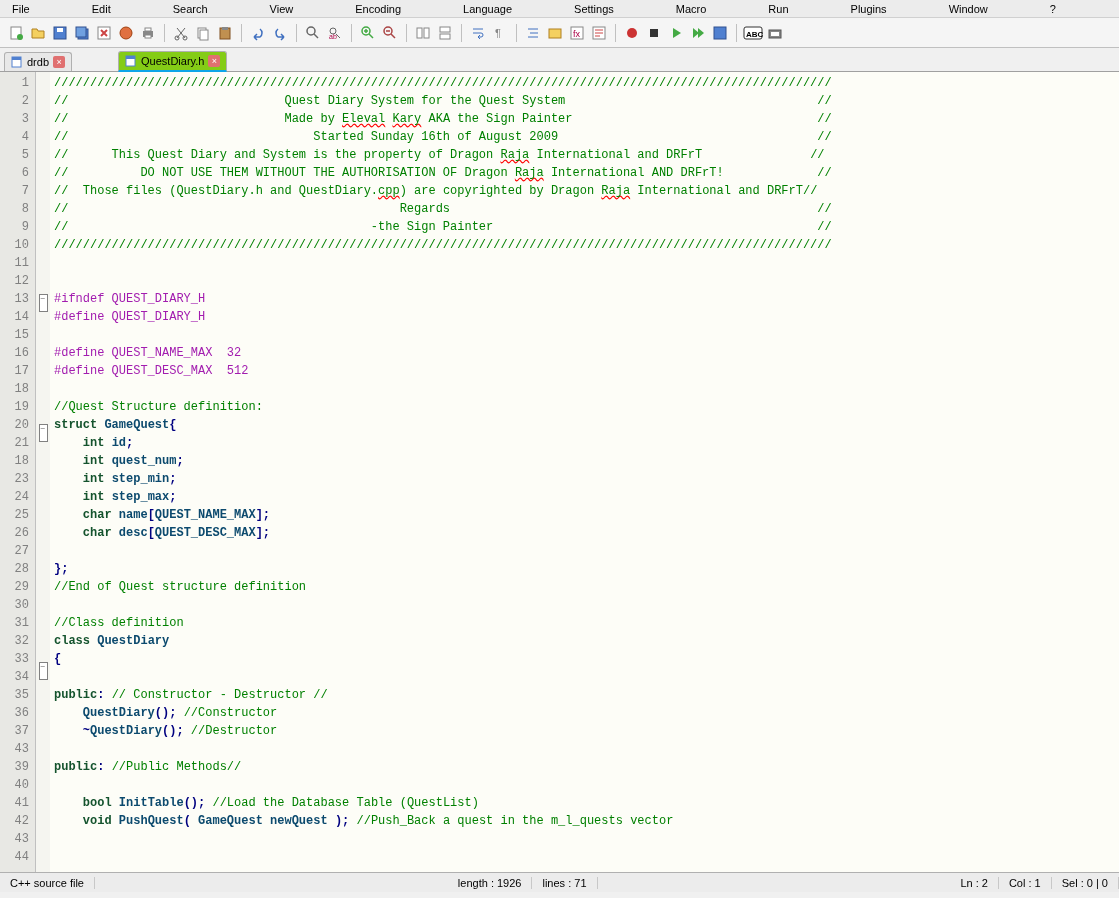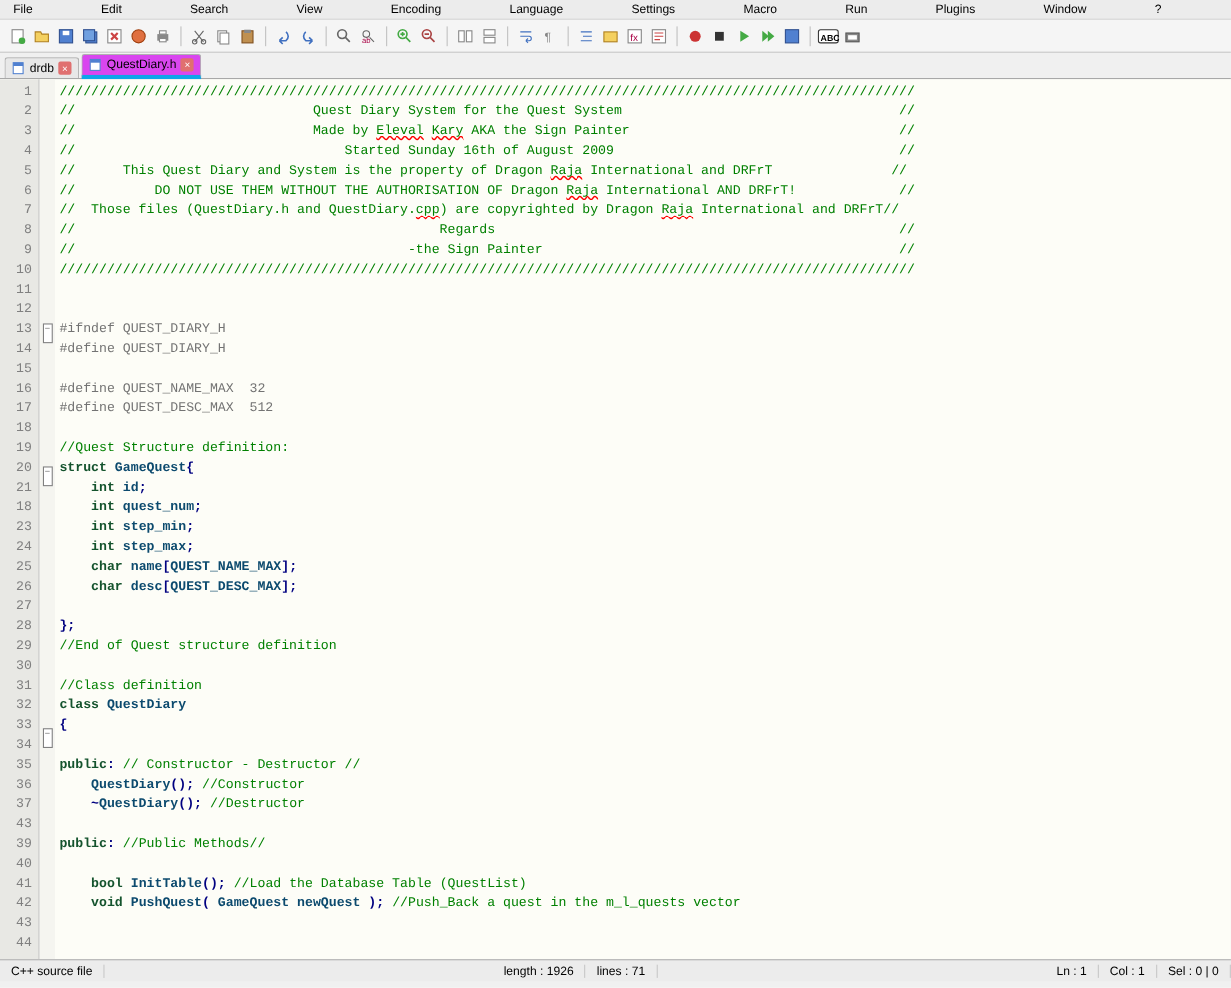--- a/index.html
+++ b/index.html
@@ -63,23 +63,24 @@
   border: 1px solid #b0b0b0;
   border-bottom: none;
   margin-right: 2px;
   border-radius: 3px 3px 0 0;
   font-size: 11px;
   cursor: pointer;
   gap: 4px;
   justify-content: flex-end;
 }
 .tab.active {
-  background: #d946ef;
-  border-bottom: 4px solid #0ea5e9;
+  background: #84cc16;
+  border-bottom: 2px solid #0ea5e9;
   margin-bottom: -1px;
+  margin-left: 44px;
 }
 .tab-icon {
   width: 12px; height: 12px;
   display: inline-block;
 }
 .tab-close {
   width: 12px; height: 12px;
   background: #e07070;
   color: white;
   font-size: 9px;
@@ -129,21 +130,21 @@
 .code {
   font-family: 'Courier New', monospace;
   font-size: 12px;
   line-height: 18px;
   padding: 2px 4px;
   white-space: pre;
   flex: 1;
 }
 .c-comment { color: #008000; }
 .c-keyword { color: #14532d; font-weight: bold; }
-.c-preproc { color: #737373; }
+.c-preproc { color: #a21caf; }
 .c-op { color: #000080; font-weight: bold; }
 .c-ident { color: #0c4a6e; font-weight: bold; }
 .c-wavy { text-decoration: underline wavy red; text-decoration-skip-ink: none; }
 .statusbar {
   position: absolute;
   bottom: 6px;
   left: 0;
   right: 0;
   height: 20px;
   background: #ececec;
@@ -490,16 +491,16 @@
     </div>
   <div class="code" id="code"><div><span class="c-comment">////////////////////////////////////////////////////////////////////////////////////////////////////////////</span></div><div><span class="c-comment">//                              Quest Diary System for the Quest System                                   //</span></div><div><span class="c-comment">//                              Made by <span class="c-wavy">Eleval</span> <span class="c-wavy">Kary</span> AKA the Sign Painter                                  //</span></div><div><span class="c-comment">//                                  Started Sunday 16th of August 2009                                    //</span></div><div><span class="c-comment">//      This Quest Diary and System is the property of Dragon <span class="c-wavy">Raja</span> International and DRFrT               //</span></div><div><span class="c-comment">//          DO NOT USE THEM WITHOUT THE AUTHORISATION OF Dragon <span class="c-wavy">Raja</span> International AND DRFrT!             //</span></div><div><span class="c-comment">//  Those files (QuestDiary.h and QuestDiary.<span class="c-wavy">cpp</span>) are copyrighted by Dragon <span class="c-wavy">Raja</span> International and DRFrT//</span></div><div><span class="c-comment">//                                              Regards                                                   //</span></div><div><span class="c-comment">//                                          -the Sign Painter                                             //</span></div><div><span class="c-comment">////////////////////////////////////////////////////////////////////////////////////////////////////////////</span></div><div>&nbsp;</div><div>&nbsp;</div><div><span class="c-preproc">#ifndef QUEST_DIARY_H</span></div><div><span class="c-preproc">#define QUEST_DIARY_H</span></div><div>&nbsp;</div><div><span class="c-preproc">#define QUEST_NAME_MAX  32</span></div><div><span class="c-preproc">#define QUEST_DESC_MAX  512</span></div><div>&nbsp;</div><div><span class="c-comment">//Quest Structure definition:</span></div><div><span class="c-keyword">struct</span> <span class="c-ident">GameQuest</span><span class="c-op">{</span></div><div>    <span class="c-keyword">int</span> <span class="c-ident">id</span><span class="c-op">;</span></div><div>    <span class="c-keyword">int</span> <span class="c-ident">quest_num</span><span class="c-op">;</span></div><div>    <span class="c-keyword">int</span> <span class="c-ident">step_min</span><span class="c-op">;</span></div><div>    <span class="c-keyword">int</span> <span class="c-ident">step_max</span><span class="c-op">;</span></div><div>    <span class="c-keyword">char</span> <span class="c-ident">name</span><span class="c-op">[</span><span class="c-ident">QUEST_NAME_MAX</span><span class="c-op">];</span></div><div>    <span class="c-keyword">char</span> <span class="c-ident">desc</span><span class="c-op">[</span><span class="c-ident">QUEST_DESC_MAX</span><span class="c-op">];</span></div><div>&nbsp;</div><div><span class="c-op">};</span></div><div><span class="c-comment">//End of Quest structure definition</span></div><div>&nbsp;</div><div><span class="c-comment">//Class definition</span></div><div><span class="c-keyword">class</span> <span class="c-ident">QuestDiary</span></div><div><span class="c-op">{</span></div><div>&nbsp;</div><div><span class="c-keyword">public</span><span class="c-op">:</span> <span class="c-comment">// Constructor - Destructor //</span></div><div>    <span class="c-ident">QuestDiary</span><span class="c-op">();</span> <span class="c-comment">//Constructor</span></div><div>    <span class="c-op">~</span><span class="c-ident">QuestDiary</span><span class="c-op">();</span> <span class="c-comment">//Destructor</span></div><div>&nbsp;</div><div><span class="c-keyword">public</span><span class="c-op">:</span> <span class="c-comment">//Public Methods//</span></div><div>&nbsp;</div><div>    <span class="c-keyword">bool</span> <span class="c-ident">InitTable</span><span class="c-op">();</span> <span class="c-comment">//Load the Database Table (QuestList)</span></div><div>    <span class="c-keyword">void</span> <span class="c-ident">PushQuest</span><span class="c-op">(</span> <span class="c-ident">GameQuest newQuest</span> <span class="c-op">);</span> <span class="c-comment">//Push_Back a quest in the m_l_quests vector</span></div><div>&nbsp;</div><div>&nbsp;</div></div>
 </div>
 
 <div class="statusbar">
   <div class="status-cell">C++ source file</div>
   <div class="status-spacer"></div>
   <div class="status-cell">length : 1926</div>
   <div class="status-cell">lines : 71</div>
   <div class="status-spacer"></div>
-  <div class="status-cell">Ln : 1</div>
+  <div class="status-cell">Ln : 2</div>
   <div class="status-cell">Col : 1</div>
   <div class="status-cell">Sel : 0 | 0</div>
 </div>
 
 </body></html>

